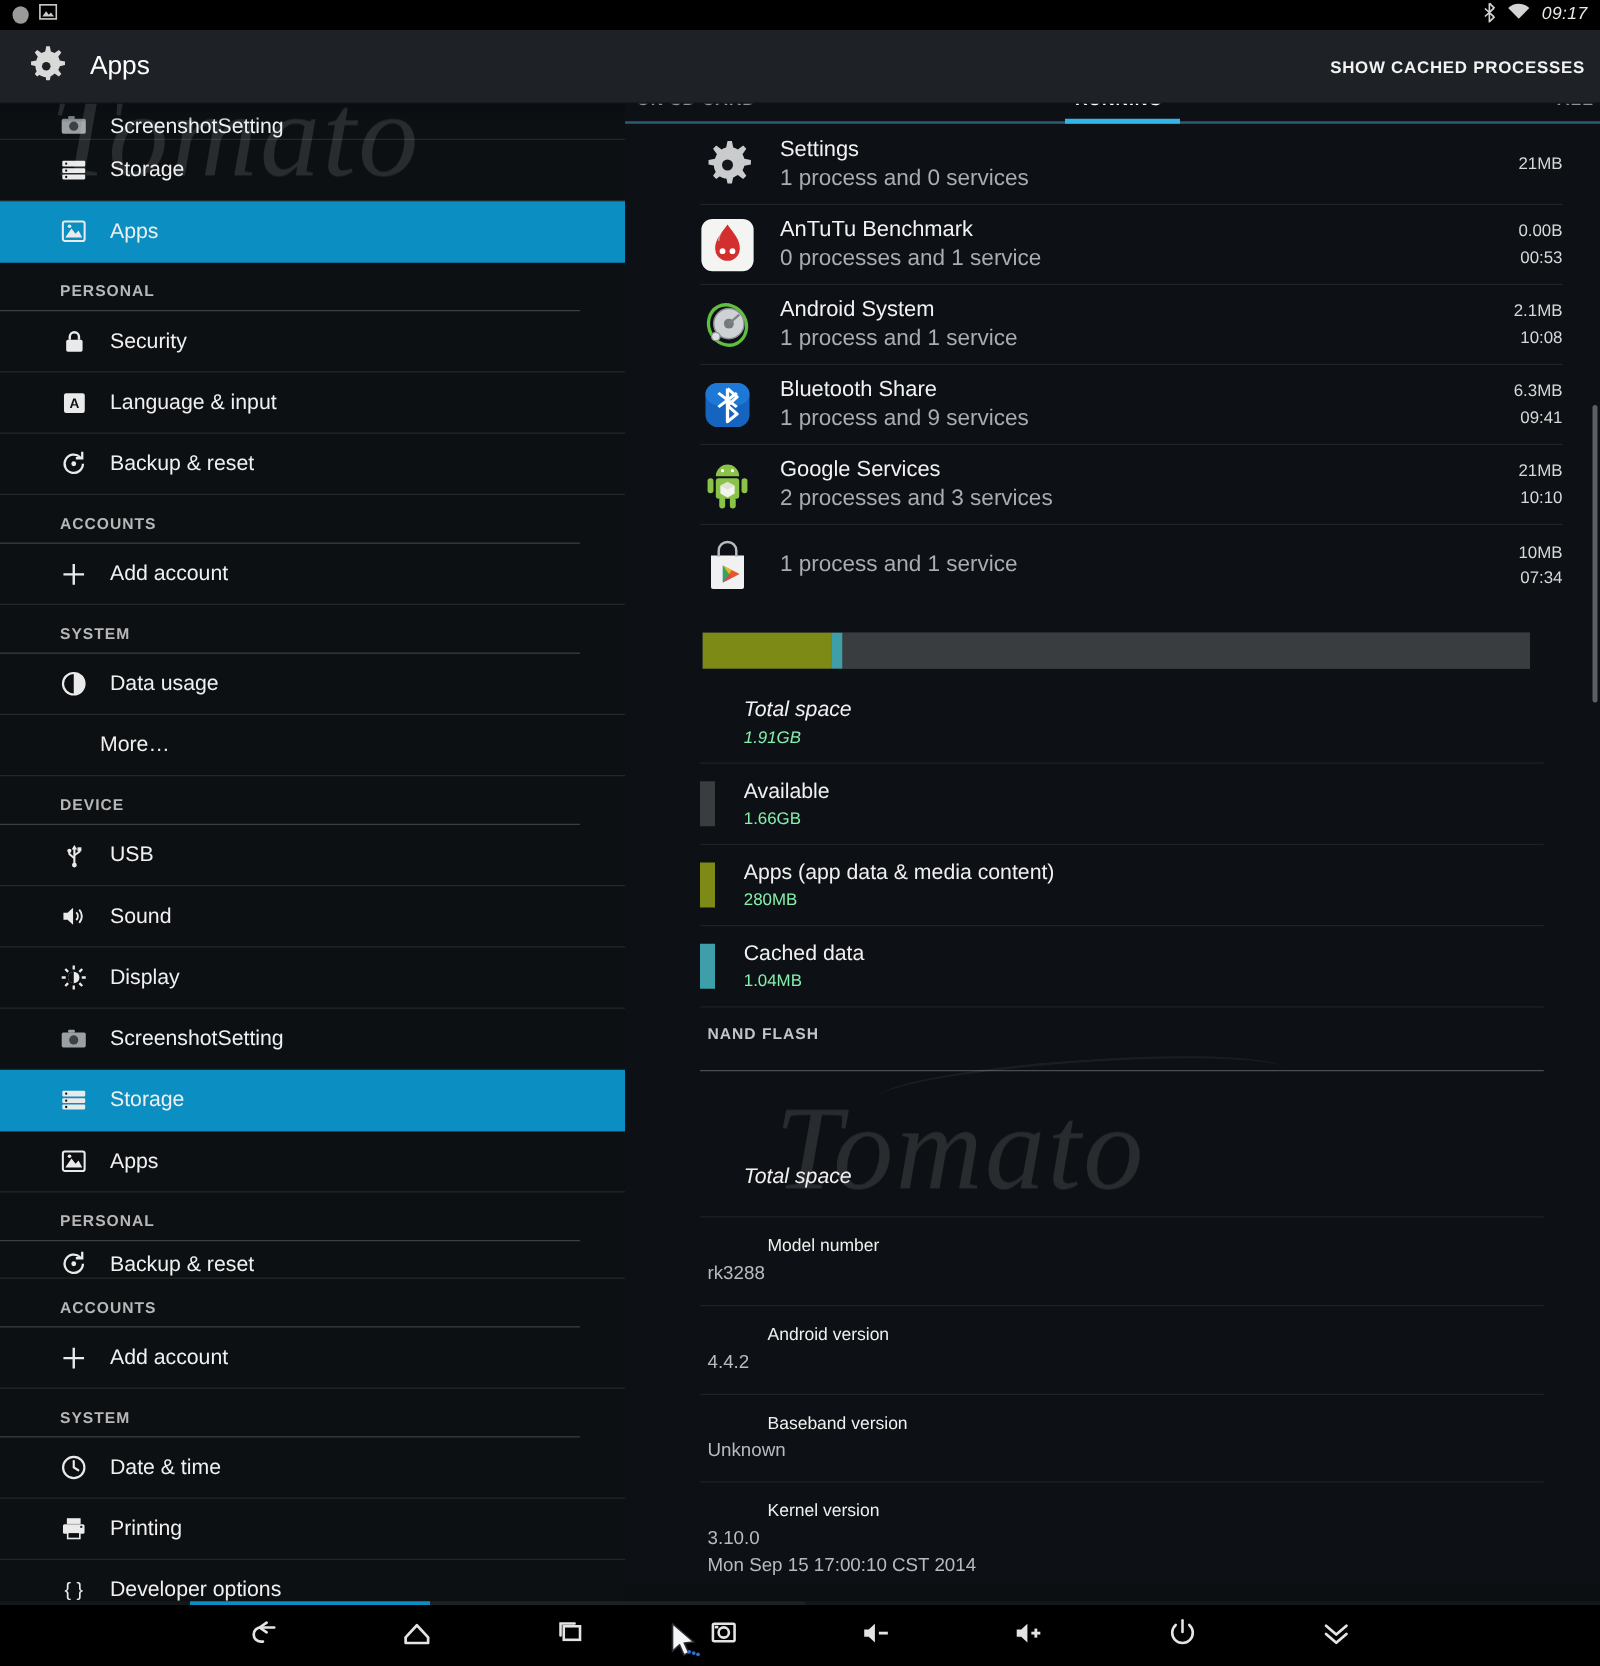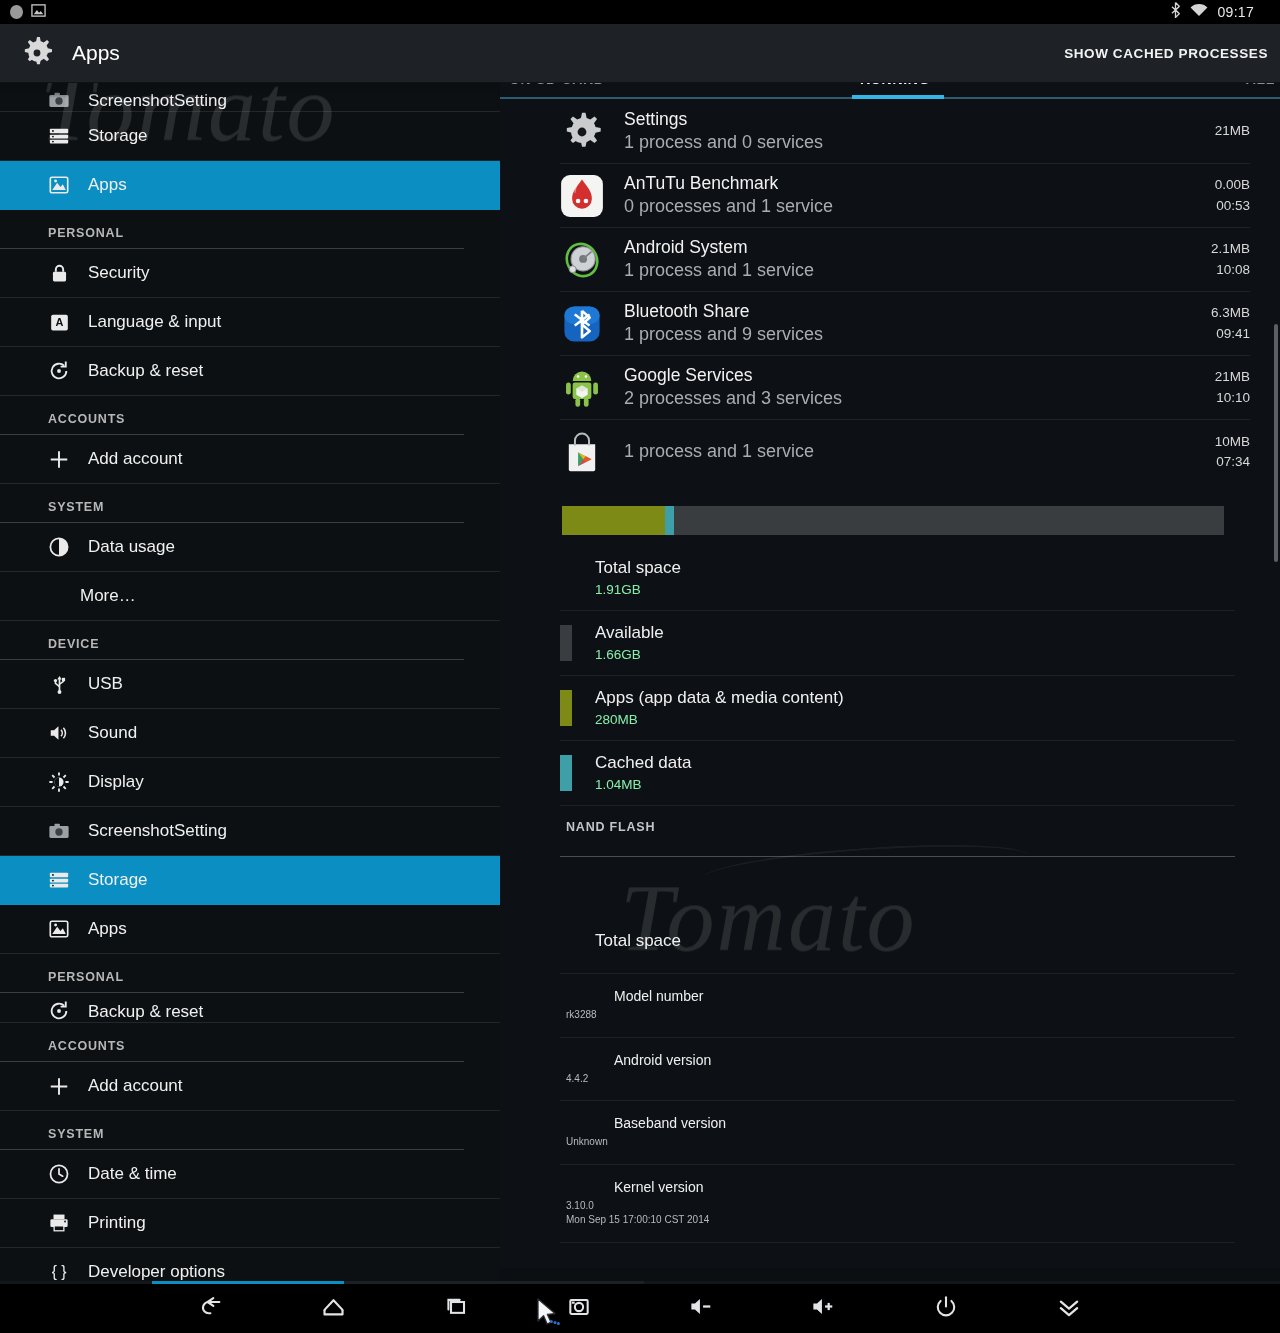--- a/index.html
+++ b/index.html
@@ -10,21 +10,21 @@
     -webkit-font-smoothing:antialiased;
   }
   .screen { position:relative; width:1280px; height:1333px; background:#0c0f12; overflow:hidden; }
 
   
   .statusbar {
     position:absolute; top:0; left:0; width:1280px; height:24px;
     background:#000; display:flex; align-items:center; z-index:40;
   }
   .sb-left { display:flex; align-items:center; gap:8px; padding-left:10px; }
-  .sb-right { margin-left:auto; display:flex; align-items:center; gap:9px; padding-right:26px; }
+  .sb-right { margin-left:auto; display:flex; gap:9px; padding-right:10px;font-style:italic; }
   .sb-dot { width:13px; height:14px; border-radius:50%; background:#9a9a9a; display:block; }
   .sb-clock { font-size:14px; color:#e9e9e9; letter-spacing:.3px; }
   .ic { display:inline-block; }
 
   
   .actionbar {
     position:absolute; top:24px; left:0; width:1280px; height:58px;
     background:#1e2226; display:flex; align-items:center; z-index:30;
     box-shadow:0 1px 0 #101316;
   }
@@ -88,36 +88,36 @@
   .bar-row { height:52px; display:flex; align-items:center; margin-left:62px; margin-right:56px; }
   .bar { position:relative; height:29px; width:100%; background:#3a3d3f; display:flex; overflow:hidden; }
   .seg { height:100%; }
   .srow {
     display:flex; align-items:center; min-height:65px;
     margin-left:60px; margin-right:45px; border-bottom:1px solid #1e2225;
     padding:8px 0;
   }
   .swatch { width:12px; height:36px; flex:0 0 12px; margin-right:0; }
   .sbody { margin-left:23px; }
-  .srow.noswatch { padding-left:35px; }
+  .srow.noswatch { padding-left:35px;font-style:italic; }
   .stitle { font-size:17px; color:#f0f0f0; line-height:1.3; }
   .sval   { font-size:13.5px; color:#86efac; line-height:1.35; margin-top:2px; }
   .sec-hdr {
     font-size:12.5px; font-weight:bold; letter-spacing:.8px; color:#c3c6c8;
     padding:14px 0 22px 6px; margin:0 45px 0 60px; border-bottom:1px solid #4a4e51;
   }
   .nand-bar { position:relative; height:30px; background:#3a3d3f; overflow:hidden; }
 
   
   .inforow {
     margin-left:60px; margin-right:45px; padding:14px 0 14px 6px;
     border-bottom:1px solid #1e2225;
   }
   .inforow .it { font-size:14px; color:#f0f0f0;margin-left:48px; }
-  .inforow .iv { font-size:10px; color:#b8bbbd; margin-top:4px; line-height:1.45; }
+  .inforow .iv { font-size:15px; color:#b8bbbd; margin-top:4px; line-height:1.45; }
 
   
   .vscroll { position:absolute; right:2px; top:258px; width:4px; height:238px; background:#5a6064; border-radius:2px; z-index:15; }
 
   
   .topfade {
     position:absolute; left:0; top:82px; width:500px; height:16px;
     background:linear-gradient(#0b0e11, rgba(11,14,17,0)); z-index:14; pointer-events:none;
   }
 

